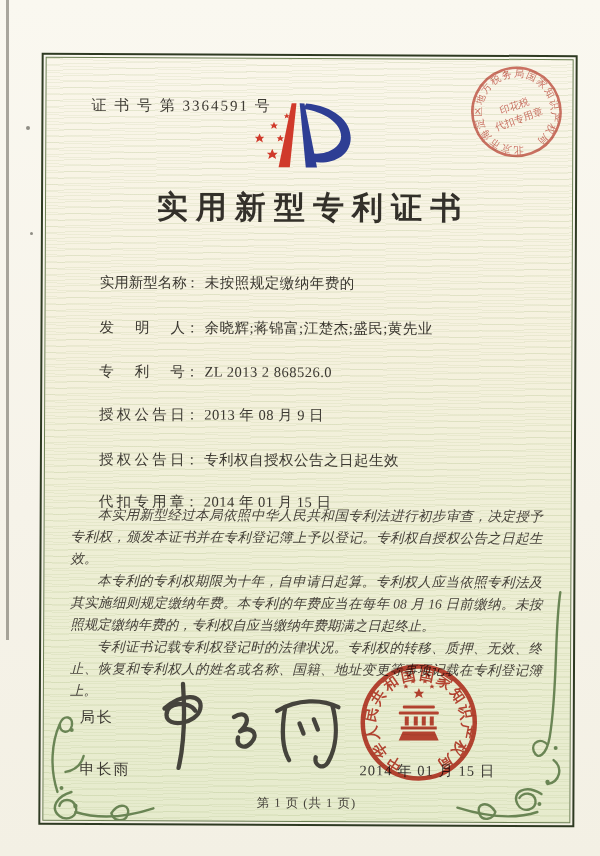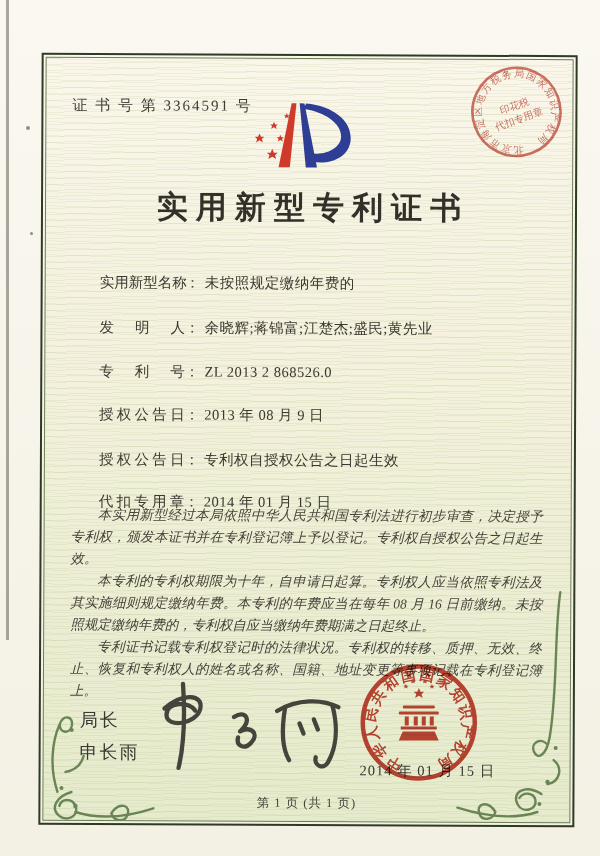--- a/index.html
+++ b/index.html
@@ -9,32 +9,32 @@
   .scan-speck{position:absolute;width:4px;height:4px;border-radius:50%;background:#4a473f;opacity:.6;}
   .frame{position:absolute;left:40px;top:54px;width:532px;height:768px;
     border:2.5px solid #2e3a22;transform:rotate(.25deg);}
   .frame-inner{position:absolute;inset:2px;border:1px solid #6b7f52;
     background:
       repeating-linear-gradient(178.5deg, rgba(150,172,104,.13) 0 1px, rgba(0,0,0,0) 1px 6px),
       repeating-linear-gradient(181.5deg, rgba(150,172,104,.11) 0 1px, rgba(0,0,0,0) 1px 7px),
       linear-gradient(180deg,#faf6ea 0%,#f5f1de 38%,#edeed4 68%,#e6ebcd 100%);
     overflow:hidden;}
   .abs{position:absolute;}
-  .cert-number{left:26px;top:38px;font-size:15px;color:#3f3c35;letter-spacing:2px;}
+  .cert-number{left:45px;top:38px;font-size:15px;color:#3f3c35;letter-spacing:2px;}
   .logo{left:194px;top:26px;width:120px;height:100px;}
   .title{left:0;top:128px;width:100%;text-align:center;font-size:31px;font-weight:bold;
     color:#33302a;letter-spacing:.26em;text-indent:.26em;}
   .field{left:28px;font-size:14.5px;color:#3b3831;white-space:nowrap;}
   .flabel{display:inline-block;width:5.9em;text-align:justify;text-align-last:justify;margin-left:26px;}
   .fcolon{display:inline-block;margin-right:.35em;}
   .fvalue{letter-spacing:.5px;}
   .body-text{left:26px;top:446px;width:472px;font-size:13.5px;line-height:22px;
     color:#46423a;text-align:justify;font-style:italic;}
   .body-text p{margin:0;text-indent:2em;}
-  .signer{left:36px;font-size:18px;color:#3b3831;letter-spacing:2px;}
+  .signer{left:36px;font-size:15px;color:#3b3831;letter-spacing:2px;}
   .sig-svg{left:92px;top:618px;width:220px;height:100px;}
   .grant-date{left:316px;top:702px;font-size:14.5px;color:#3a3833;letter-spacing:1px;}
   .main-seal{left:304px;top:592px;width:142px;height:142px;mix-blend-mode:multiply;opacity:.92;}
   .tax-seal{left:420px;top:2px;width:100px;height:100px;transform:rotate(-20deg);
     mix-blend-mode:multiply;opacity:.82;}
   .orn{opacity:.9;}
   .orn-left{left:-2px;bottom:-2px;width:118px;height:150px;}
   .orn-right{right:-2px;bottom:-2px;width:128px;height:252px;}
   .footer{left:0;top:736px;width:100%;text-align:center;font-size:12.5px;color:#45423a;letter-spacing:1px;}
 </style>
@@ -90,21 +90,21 @@
         <span class="flabel">代扣专用章</span><span class="fcolon">：</span><span class="fvalue">2014 年 01 月 15 日</span>
       </div>
 
       <div class="abs body-text">
         <p>本实用新型经过本局依照中华人民共和国专利法进行初步审查，决定授予专利权，颁发本证书并在专利登记簿上予以登记。专利权自授权公告之日起生效。</p>
         <p>本专利的专利权期限为十年，自申请日起算。专利权人应当依照专利法及其实施细则规定缴纳年费。本专利的年费应当在每年 08 月 16 日前缴纳。未按照规定缴纳年费的，专利权自应当缴纳年费期满之日起终止。</p>
         <p>专利证书记载专利权登记时的法律状况。专利权的转移、质押、无效、终止、恢复和专利权人的姓名或名称、国籍、地址变更等事项记载在专利登记簿上。</p>
       </div>
 
       <div class="abs signer" style="top:650px">局长</div>
-      <div class="abs signer" style="top:682px">申长雨</div>
+      <div class="abs signer" style="top:702px">申长雨</div>
 
       <svg class="abs sig-svg" viewBox="0 0 215 95">
         <g stroke="#2f2d28" stroke-width="4.2" fill="none" stroke-linecap="round" stroke-linejoin="round" opacity=".88">
           <path d="M28,30 C46,14 66,16 63,30 C60,45 30,50 30,36 C30,24 52,22 58,32"></path>
           <path d="M46,6 C48,34 48,62 42,88"></path>
           <path d="M96,38 C108,30 114,42 102,52 C112,46 122,54 112,64 C106,70 98,66 100,58"></path>
           <path d="M138,32 C158,20 182,20 198,28"></path>
           <path d="M146,28 C142,52 144,70 150,80"></path>
           <path d="M192,26 C198,48 196,68 188,82 C184,89 174,86 176,77"></path>
           <path d="M160,44 L164,54"></path>

